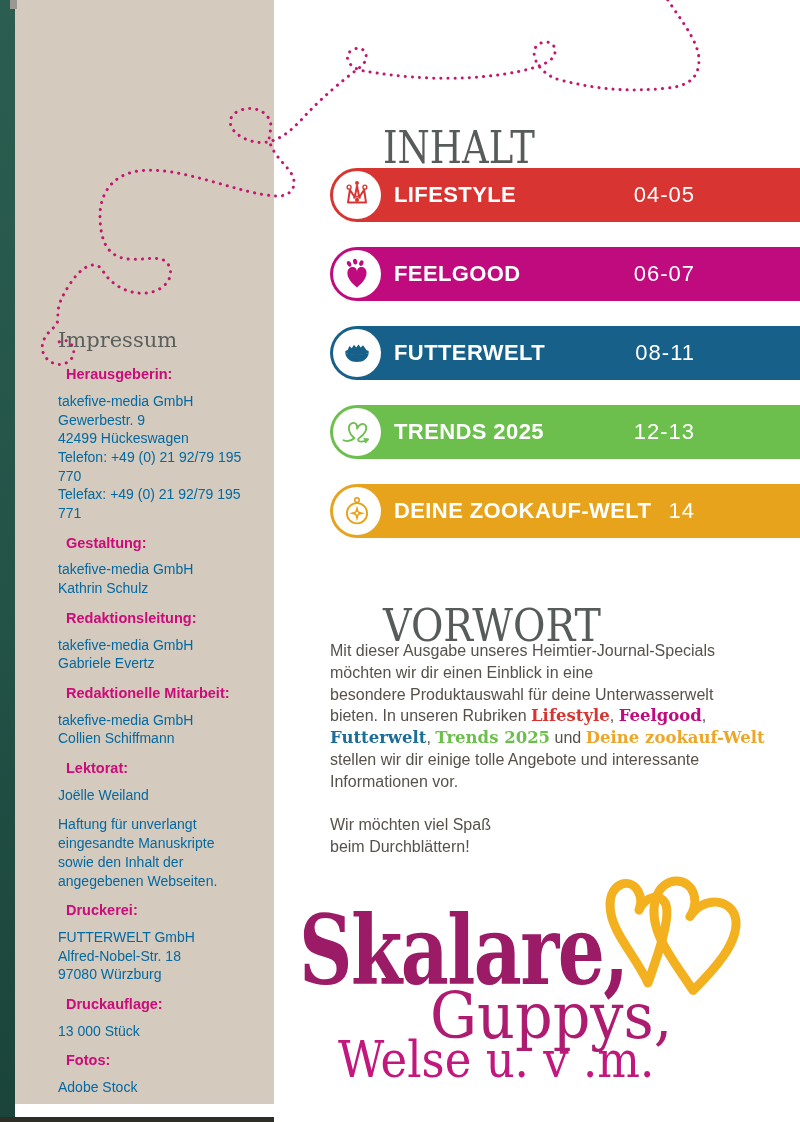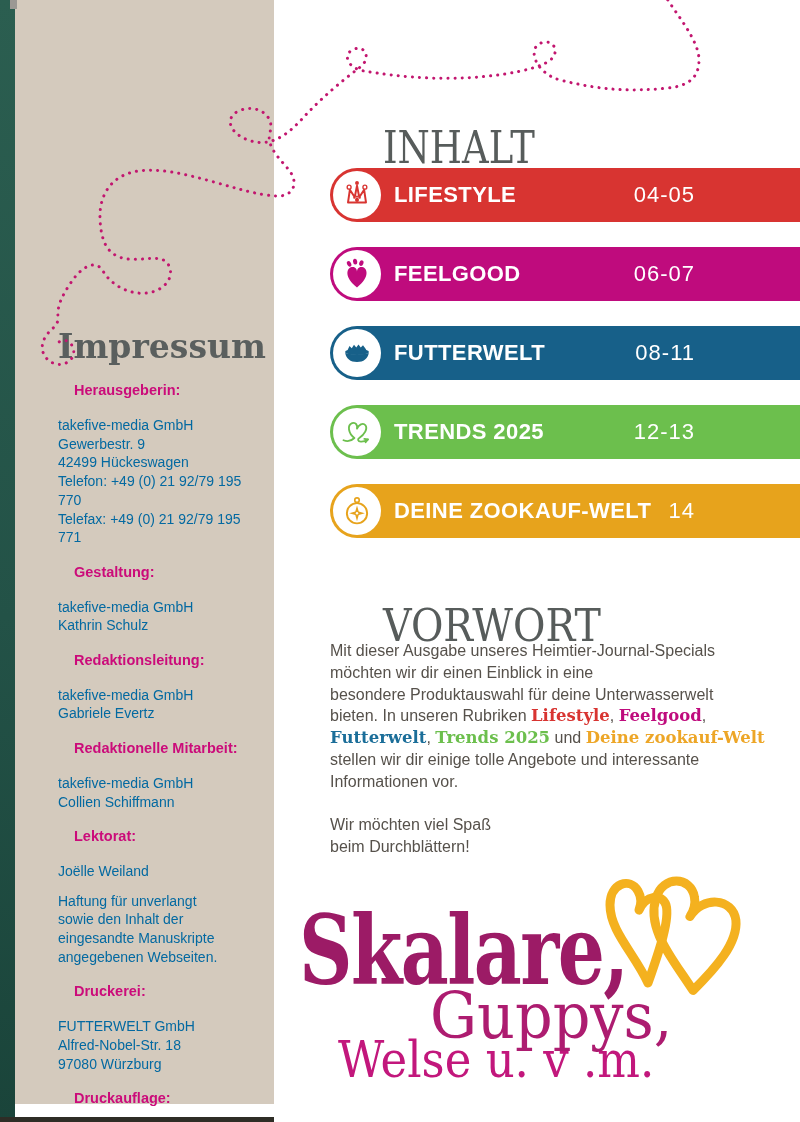--- a/index.html
+++ b/index.html
@@ -5,24 +5,24 @@
   html,body{margin:0;padding:0;background:#888;}
   .page{position:relative;width:800px;height:1122px;background:#ffffff;overflow:hidden;
         font-family:"Liberation Sans",sans-serif;margin:0 auto;}
   
   .green-strip{position:absolute;left:0;top:0;width:15px;height:1122px;
         background:linear-gradient(180deg,#2b5e50 0%,#235247 55%,#1a443a 100%);}
   .corner-notch{position:absolute;left:10px;top:0;width:7px;height:9px;background:#9b9894;}
   .sidebar{position:absolute;left:15px;top:0;width:259px;height:1104px;background:#d4cabd;}
   .bottom-line{position:absolute;left:0;top:1117px;width:274px;height:5px;background:#2e2d26;}
   .sidebar-inner{position:absolute;left:43px;top:329px;width:208px;}
-  .sidebar-inner h2{margin:0 0 13px 0;font-family:"DejaVu Serif",serif;font-weight:bold;
-        font-size:33px;color:#5a5f5e;line-height:1.1;}
+  .sidebar-inner h2{margin:0 0 13px 0;font-family:"DejaVu Serif",serif;font-weight:normal;
+        font-size:21px;color:#5a5f5e;line-height:1.1;}
   .imp-section{margin-bottom:11px;}
-  .imp-section h3{margin:16px;font-size:14.5px;line-height:18.7px;color:#cb0b7a;font-weight:bold;}
+  .imp-section h3{margin:8px;font-size:14.5px;line-height:18.7px;color:#cb0b7a;font-weight:bold;}
   .imp-line{font-size:14px;line-height:18.7px;color:#0369a1;}
   
   .dotted{position:absolute;left:0;top:0;width:800px;height:1122px;pointer-events:none;}
   
   .big-title{position:absolute;font-family:"DejaVu Serif",serif;font-weight:normal;
         color:#575c5b;line-height:1;transform-origin:left top;}
   #inhalt-title{left:383px;top:95px;font-size:45px;transform:scaleX(0.82);}
   #vorwort-title{left:383px;top:573px;font-size:45px;transform:scaleX(0.88);}
   
   .pills{position:absolute;left:330px;top:168px;width:470px;}
@@ -87,22 +87,22 @@
         <div class="imp-line">Collien Schiffmann</div>
       </div>
 
       <div class="imp-section">
         <h3>Lektorat:</h3>
         <div class="imp-line">Joëlle Weiland</div>
       </div>
 
       <div class="imp-section">
         <div class="imp-line">Haftung für unverlangt</div>
+        <div class="imp-line">eingesandte Manuskripte</div>
         <div class="imp-line">sowie den Inhalt der</div>
-        <div class="imp-line">eingesandte Manuskripte</div>
         <div class="imp-line">angegebenen Webseiten.</div>
       </div>
 
       <div class="imp-section">
         <h3>Druckerei:</h3>
         <div class="imp-line">FUTTERWELT GmbH</div>
         <div class="imp-line">Alfred-Nobel-Str. 18</div>
         <div class="imp-line">97080 Würzburg</div>
       </div>
 

